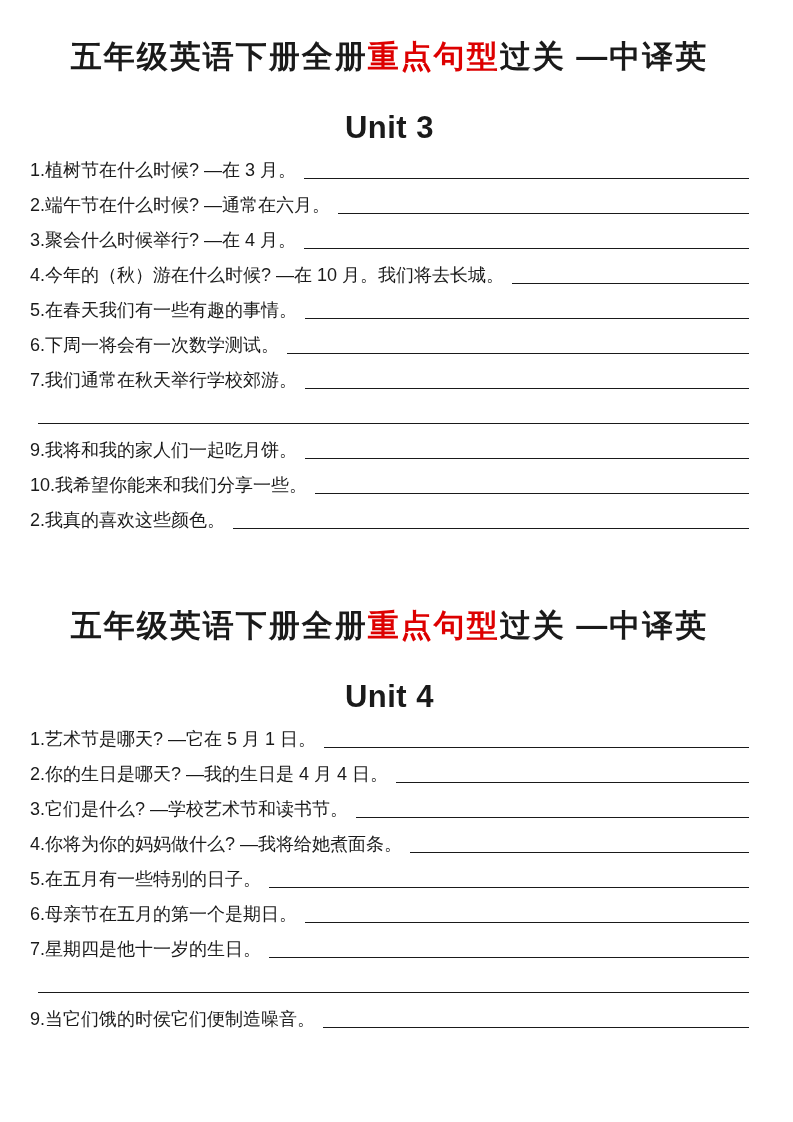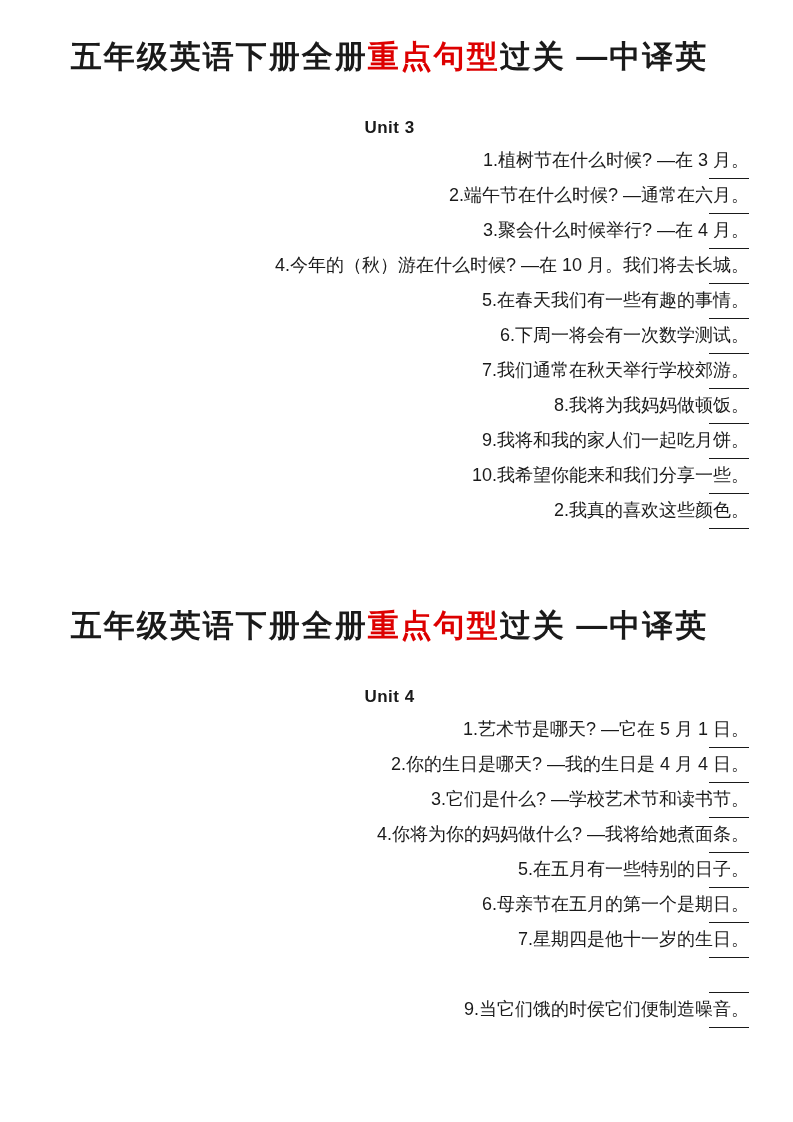--- a/index.html
+++ b/index.html
@@ -18,32 +18,31 @@
   .doc-title {
     text-align: center;
     font-size: 31px;
     font-weight: bold;
     line-height: 38px;
     letter-spacing: 2px;
     white-space: nowrap;
   }
   .unit-title {
     text-align: center;
-    font-size: 17px;
+    font-size: 31px;
     font-weight: bold;
     line-height: 29px;
     margin-top: 37px;
     letter-spacing: 0.5px;
   }
   .items { margin-top: 6px; }
   .item {
     display: flex;
     align-items: flex-end;
     height: 35px;
-    flex-direction: column;
   }
   .item-text {
     white-space: nowrap;
     font-size: 18px;
     line-height: 25px;
   }
   .blank {
     flex: 1 1 auto;
     border-bottom: 1.5px solid #1a1a1a;
     margin-left: 8px;
@@ -83,21 +82,20 @@
         </div>
       <div class="item">
           <span class="item-text">6.下周一将会有一次数学测试。</span>
           <span class="blank"></span>
         </div>
       <div class="item">
           <span class="item-text">7.我们通常在秋天举行学校郊游。</span>
           <span class="blank"></span>
         </div>
       <div class="item">
-          <span class="item-text">8.我将为我妈妈做顿饭。</span>
           <span class="blank"></span>
         </div>
       <div class="item">
           <span class="item-text">9.我将和我的家人们一起吃月饼。</span>
           <span class="blank"></span>
         </div>
       <div class="item">
           <span class="item-text">10.我希望你能来和我们分享一些。</span>
           <span class="blank"></span>
         </div>

